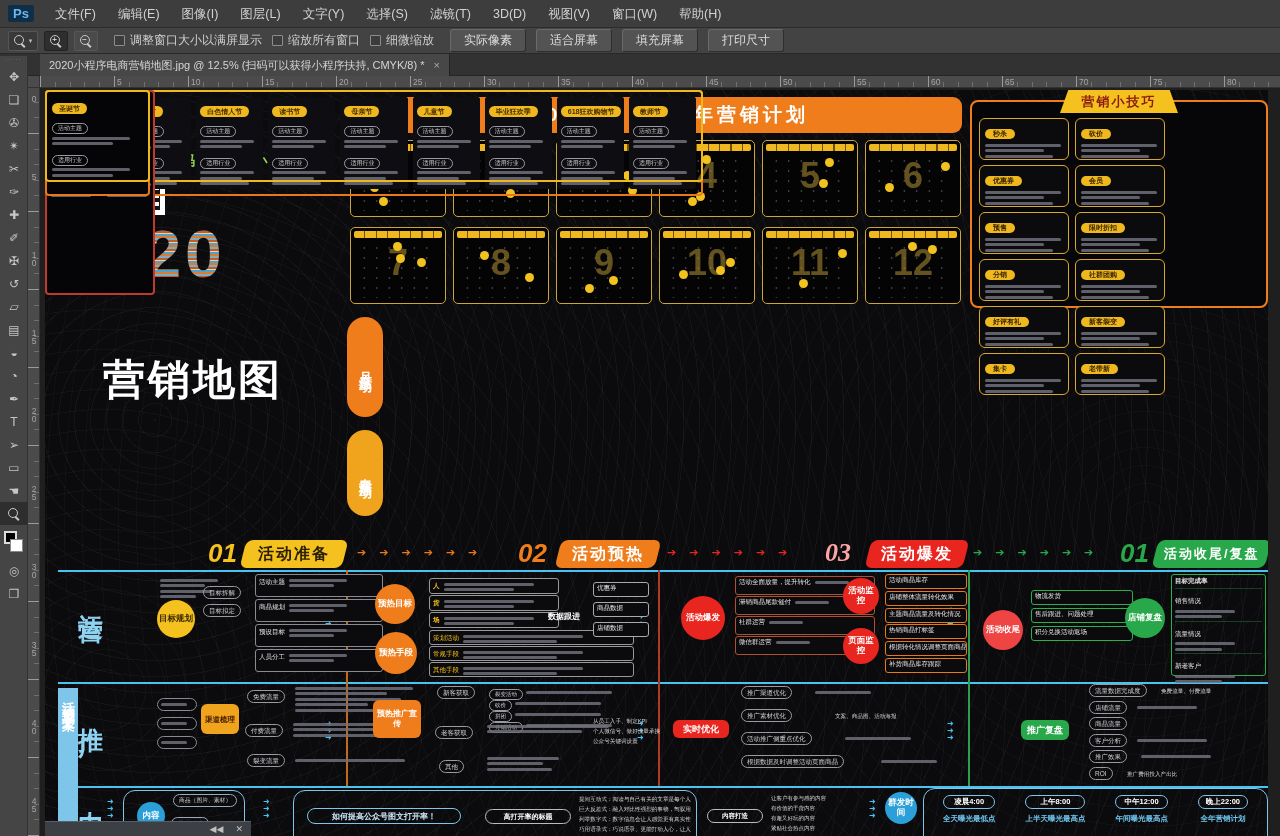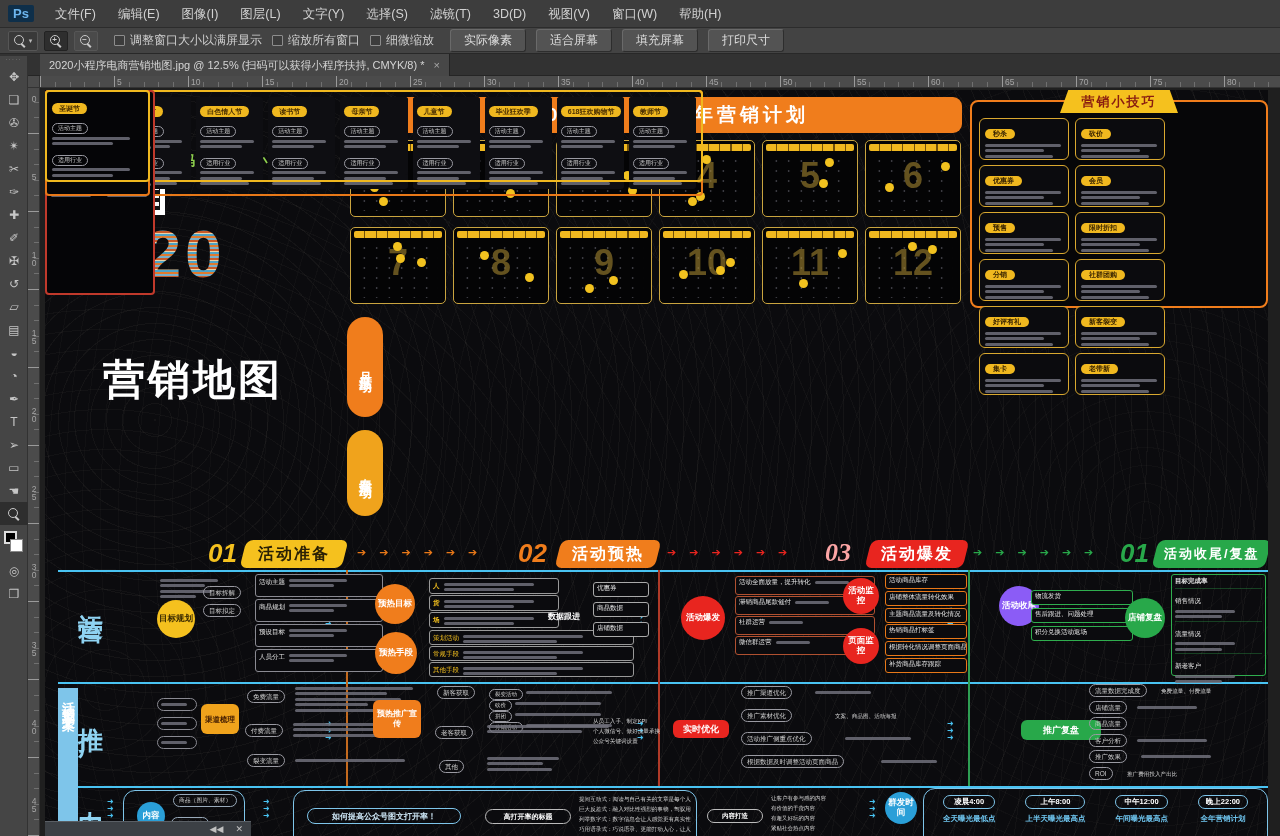--- a/index.html
+++ b/index.html
@@ -574,21 +574,21 @@
       <div class="mm-box" style="position: absolute; left: 690px; top: 46px; width: 140px; height: 19px; border-color: rgb(176, 80, 48);"><span class="mm-label">社群运营</span><div style="display: inline-block; margin-left: 4px; vertical-align: middle; width: 34px;"><div class="ph" style="width: 34px;"></div></div></div>
       <div class="mm-box" style="position: absolute; left: 690px; top: 66px; width: 140px; height: 19px; border-color: rgb(176, 80, 48);"><span class="mm-label">微信群运营</span><div style="display: inline-block; margin-left: 4px; vertical-align: middle; width: 34px;"><div class="ph" style="width: 34px;"></div></div></div>
       <div class="node-circle" style="position: absolute; left: 798px; top: 8px; width: 36px; height: 36px; background: rgb(232, 37, 31);">活动监控</div>
       <div class="mm-box" style="position: absolute; left: 840px; top: 4px; width: 82px; height: 15px; border-color: rgb(232, 120, 24); font-size: 6px;"><span class="mm-label">活动商品库存</span></div>
       <div class="mm-box" style="position: absolute; left: 840px; top: 21px; width: 82px; height: 15px; border-color: rgb(232, 120, 24); font-size: 6px;"><span class="mm-label">店铺整体流量转化效果</span></div>
       <div class="mm-box" style="position: absolute; left: 840px; top: 38px; width: 82px; height: 15px; border-color: rgb(232, 120, 24); font-size: 6px;"><span class="mm-label">主题商品流量及转化情况</span></div>
       <div class="node-circle" style="position: absolute; left: 798px; top: 58px; width: 36px; height: 36px; background: rgb(232, 37, 31);">页面监控</div>
       <div class="mm-box" style="position: absolute; left: 840px; top: 54px; width: 82px; height: 15px; border-color: rgb(232, 120, 24); font-size: 6px;"><span class="mm-label">热销商品打标签</span></div>
       <div class="mm-box" style="position: absolute; left: 840px; top: 71px; width: 82px; height: 15px; border-color: rgb(232, 120, 24); font-size: 6px;"><span class="mm-label">根据转化情况调整页面商品</span></div>
       <div class="mm-box" style="position: absolute; left: 840px; top: 88px; width: 82px; height: 15px; border-color: rgb(232, 120, 24); font-size: 6px;"><span class="mm-label">补货商品库存跟踪</span></div>
-      <div class="node-circle" style="position: absolute; left: 938px; top: 16px; width: 40px; height: 40px; background: #8b5cf6; margin-left: 16px;">活动收尾</div>
+      <div class="node-circle" style="position: absolute; left: 938px; top: 40px; width: 40px; height: 40px; background: #ef4444;">活动收尾</div>
       <div class="mm-box" style="position: absolute; left: 986px; top: 20px; width: 102px; height: 15px; border-color: rgb(47, 174, 78);"><span class="mm-label">物流发货</span></div>
       <div class="mm-box" style="position: absolute; left: 986px; top: 38px; width: 102px; height: 15px; border-color: rgb(47, 174, 78);"><span class="mm-label">售后跟进、问题处理</span></div>
       <div class="mm-box" style="position: absolute; left: 986px; top: 56px; width: 102px; height: 15px; border-color: rgb(47, 174, 78);"><span class="mm-label">积分兑换活动返场</span></div>
       <div class="node-circle" style="position: absolute; left: 1080px; top: 28px; width: 40px; height: 40px; background: rgb(40, 168, 74);">店铺复盘</div>
       <div style="position: absolute; left: 1126px; top: 4px; width: 95px; height: 102px; border: 1px solid rgb(47, 174, 78); border-radius: 3px; padding: 2px 3px;">
         <div class="mm-label" style="font-weight: bold;">目标完成率</div>
         <div style="border-top: 1px solid rgba(47, 174, 78, 0.333); margin-top: 2px;"><span class="mm-label">销售情况</span><div class="ph" style="width: 60px;"></div><div class="ph" style="width: 47px;"></div></div>
         <div style="border-top: 1px solid rgba(47, 174, 78, 0.333); margin-top: 2px;"><span class="mm-label">流量情况</span><div class="ph" style="width: 60px;"></div><div class="ph" style="width: 47px;"></div></div>
         <div style="border-top: 1px solid rgba(47, 174, 78, 0.333); margin-top: 2px;"><span class="mm-label">新老客户</span><div class="ph" style="width: 60px;"></div><div class="ph" style="width: 47px;"></div></div>
       </div>
@@ -650,21 +650,21 @@
       <div class="mm-list" style="position: absolute; left: 790px; top: 141px; width: 120px; height: 10px;">文案、商品图、活动海报</div>
       <div style="position: absolute; left: 770px; top: 118px; width: 56px;">
         <div class="ph" style="width: 56px;"></div>
       </div>
       <div style="position: absolute; left: 800px; top: 164px; width: 66px;">
         <div class="ph" style="width: 66px;"></div>
       </div>
       <div style="position: absolute; left: 836px; top: 187px; width: 56px;">
         <div class="ph" style="width: 56px;"></div>
       </div>
-      <div class="node-rect" style="position: absolute; left: 976px; top: 150px; width: 80px; height: 20px; background: rgb(40, 168, 74); color: rgb(255, 255, 255); font-size: 9px;">推广复盘</div>
+      <div class="node-rect" style="position: absolute; left: 976px; top: 150px; width: 48px; height: 20px; background: rgb(40, 168, 74); color: rgb(255, 255, 255); font-size: 9px;">推广复盘</div>
       <span class="pill-outline" style="position: absolute; left: 1044px; top: 114px; font-size: 6.5px; line-height: 11px;">流量数据完成度</span>
       <span class="pill-outline" style="position: absolute; left: 1044px; top: 130.5px; font-size: 6.5px; line-height: 11px;">店铺流量</span>
       <span class="pill-outline" style="position: absolute; left: 1044px; top: 147px; font-size: 6.5px; line-height: 11px;">商品流量</span>
       <span class="pill-outline" style="position: absolute; left: 1044px; top: 163.5px; font-size: 6.5px; line-height: 11px;">客户分析</span>
       <span class="pill-outline" style="position: absolute; left: 1044px; top: 180px; font-size: 6.5px; line-height: 11px;">推广效果</span>
       <span class="pill-outline" style="position: absolute; left: 1044px; top: 196.5px; font-size: 6.5px; line-height: 11px;">ROI</span>
       <div class="mm-list" style="position: absolute; left: 1116px; top: 116px; width: 104px; height: 10px;">免费流量、付费流量</div>
       <div class="mm-list" style="position: absolute; left: 1082px; top: 199px; width: 120px; height: 10px;">推广费用投入产出比</div>
       <div style="position: absolute; left: 1092px; top: 133px; width: 60px;">
         <div class="ph" style="width: 60px;"></div>

